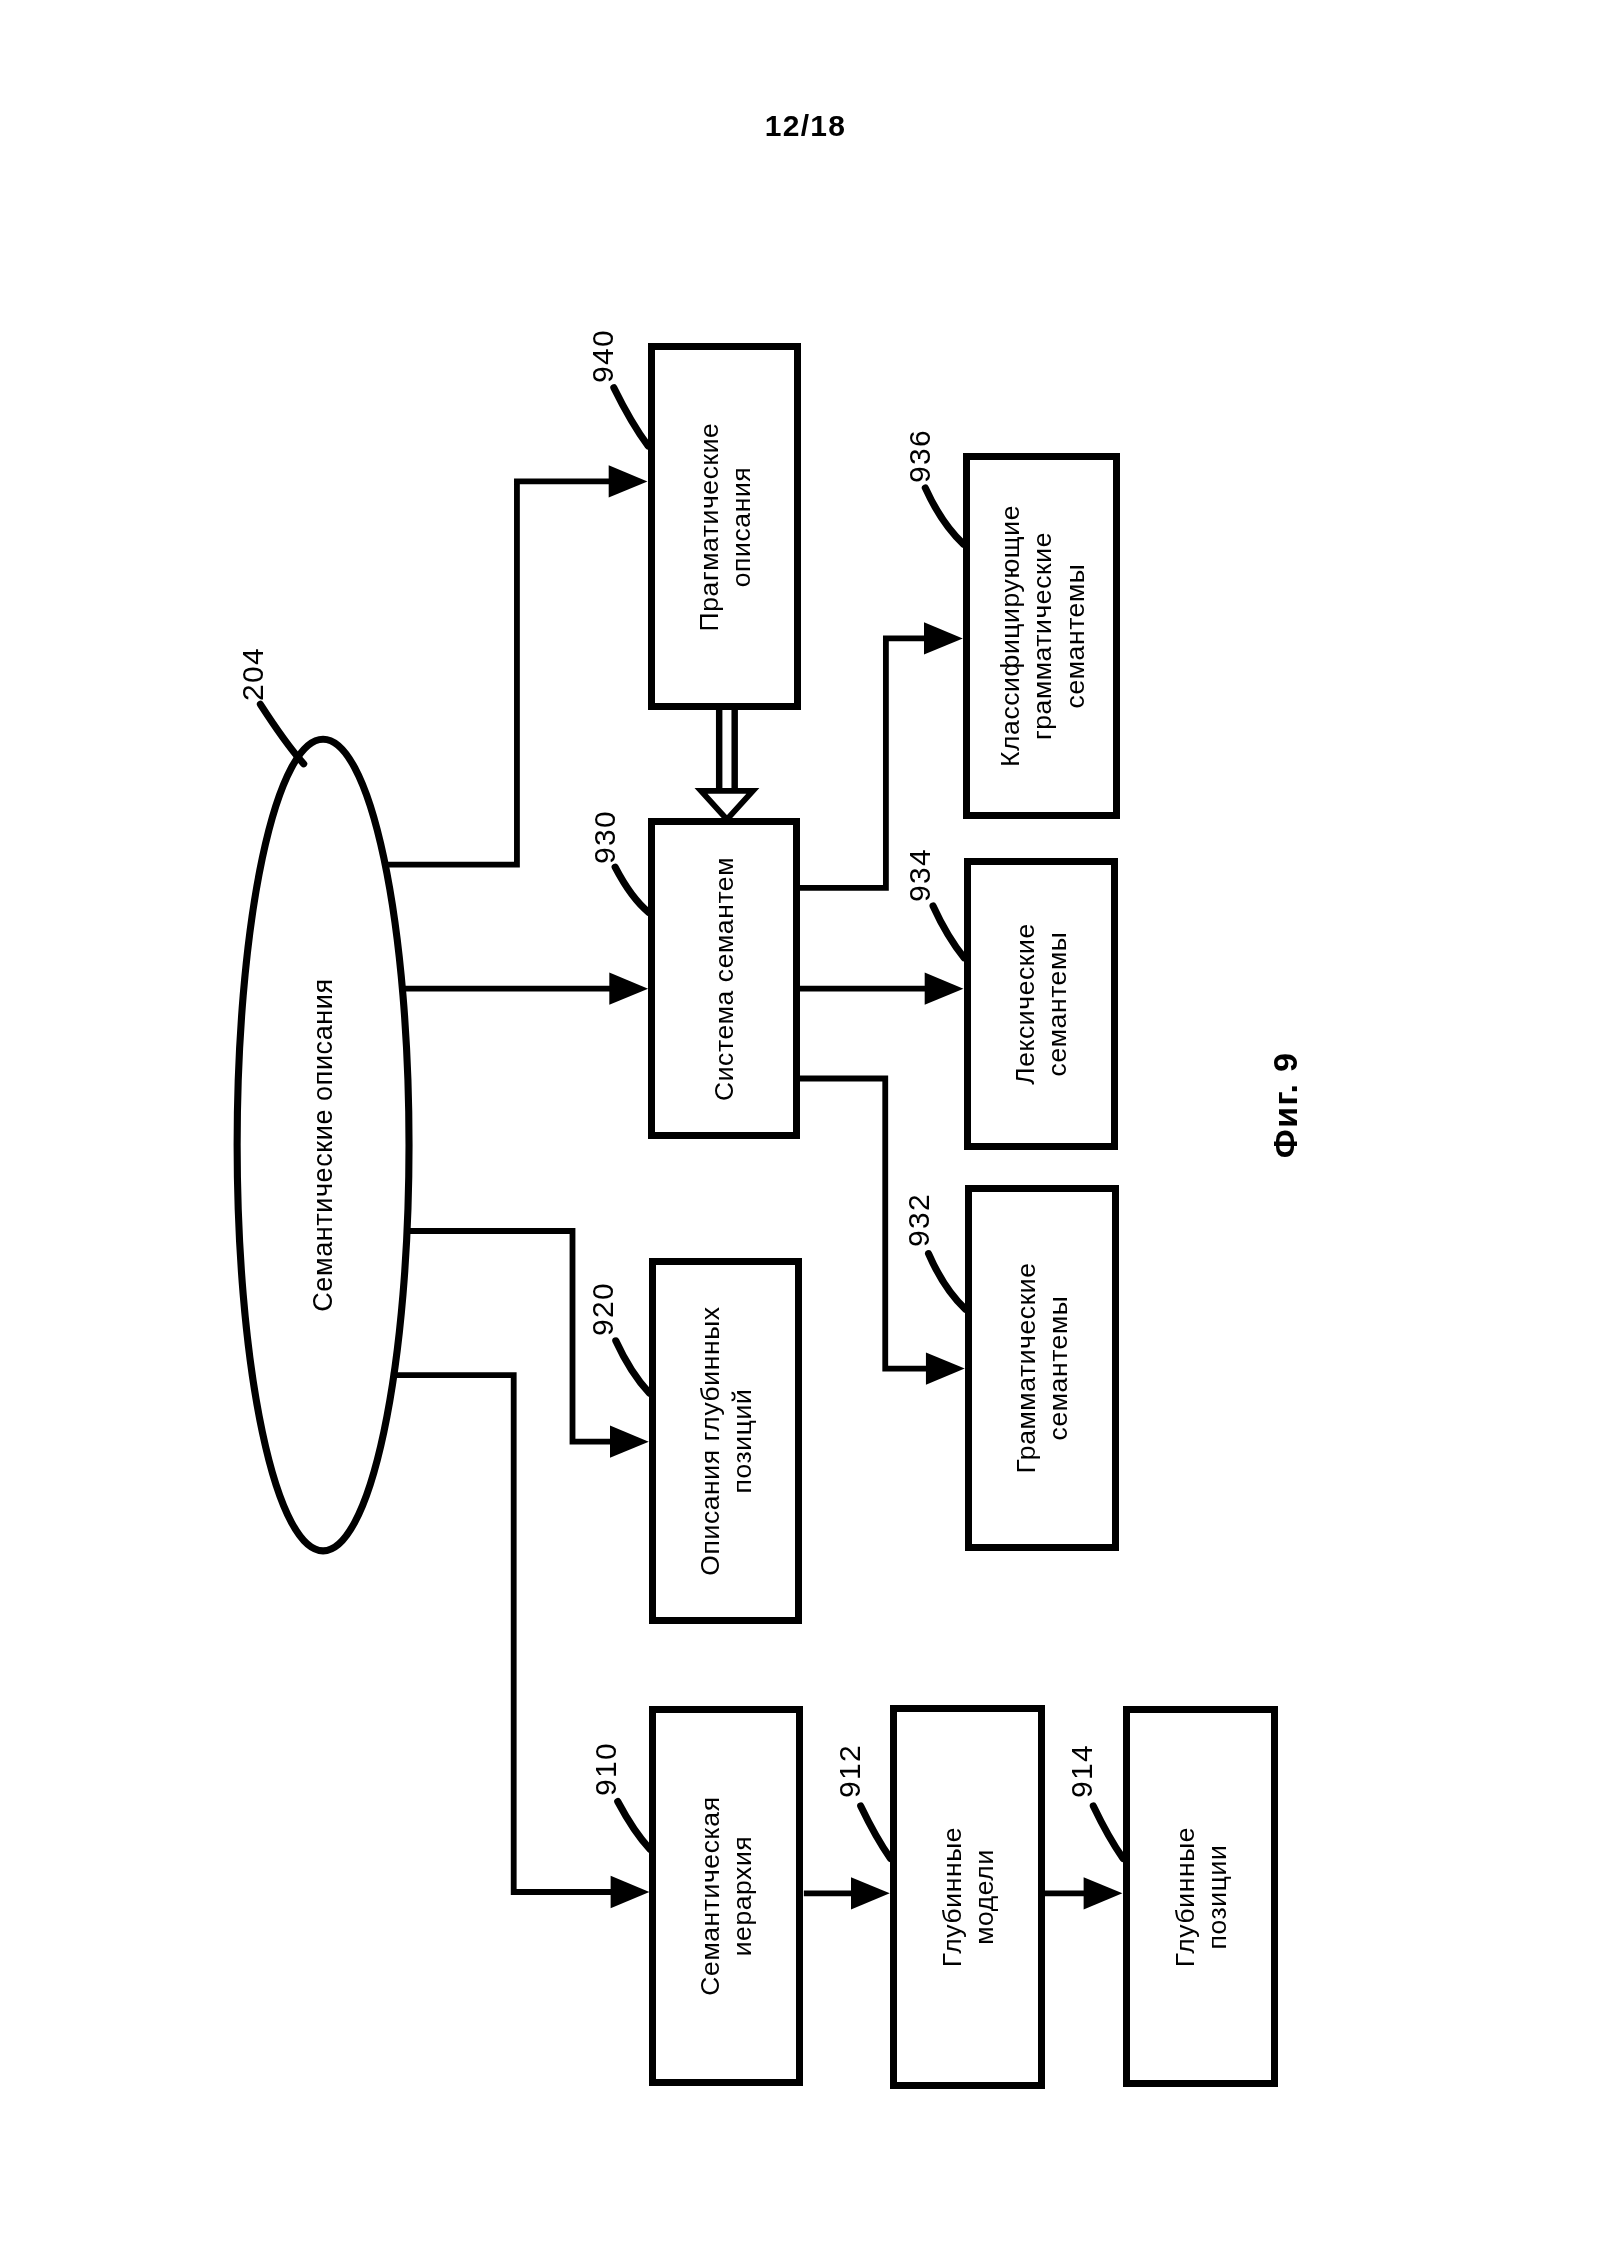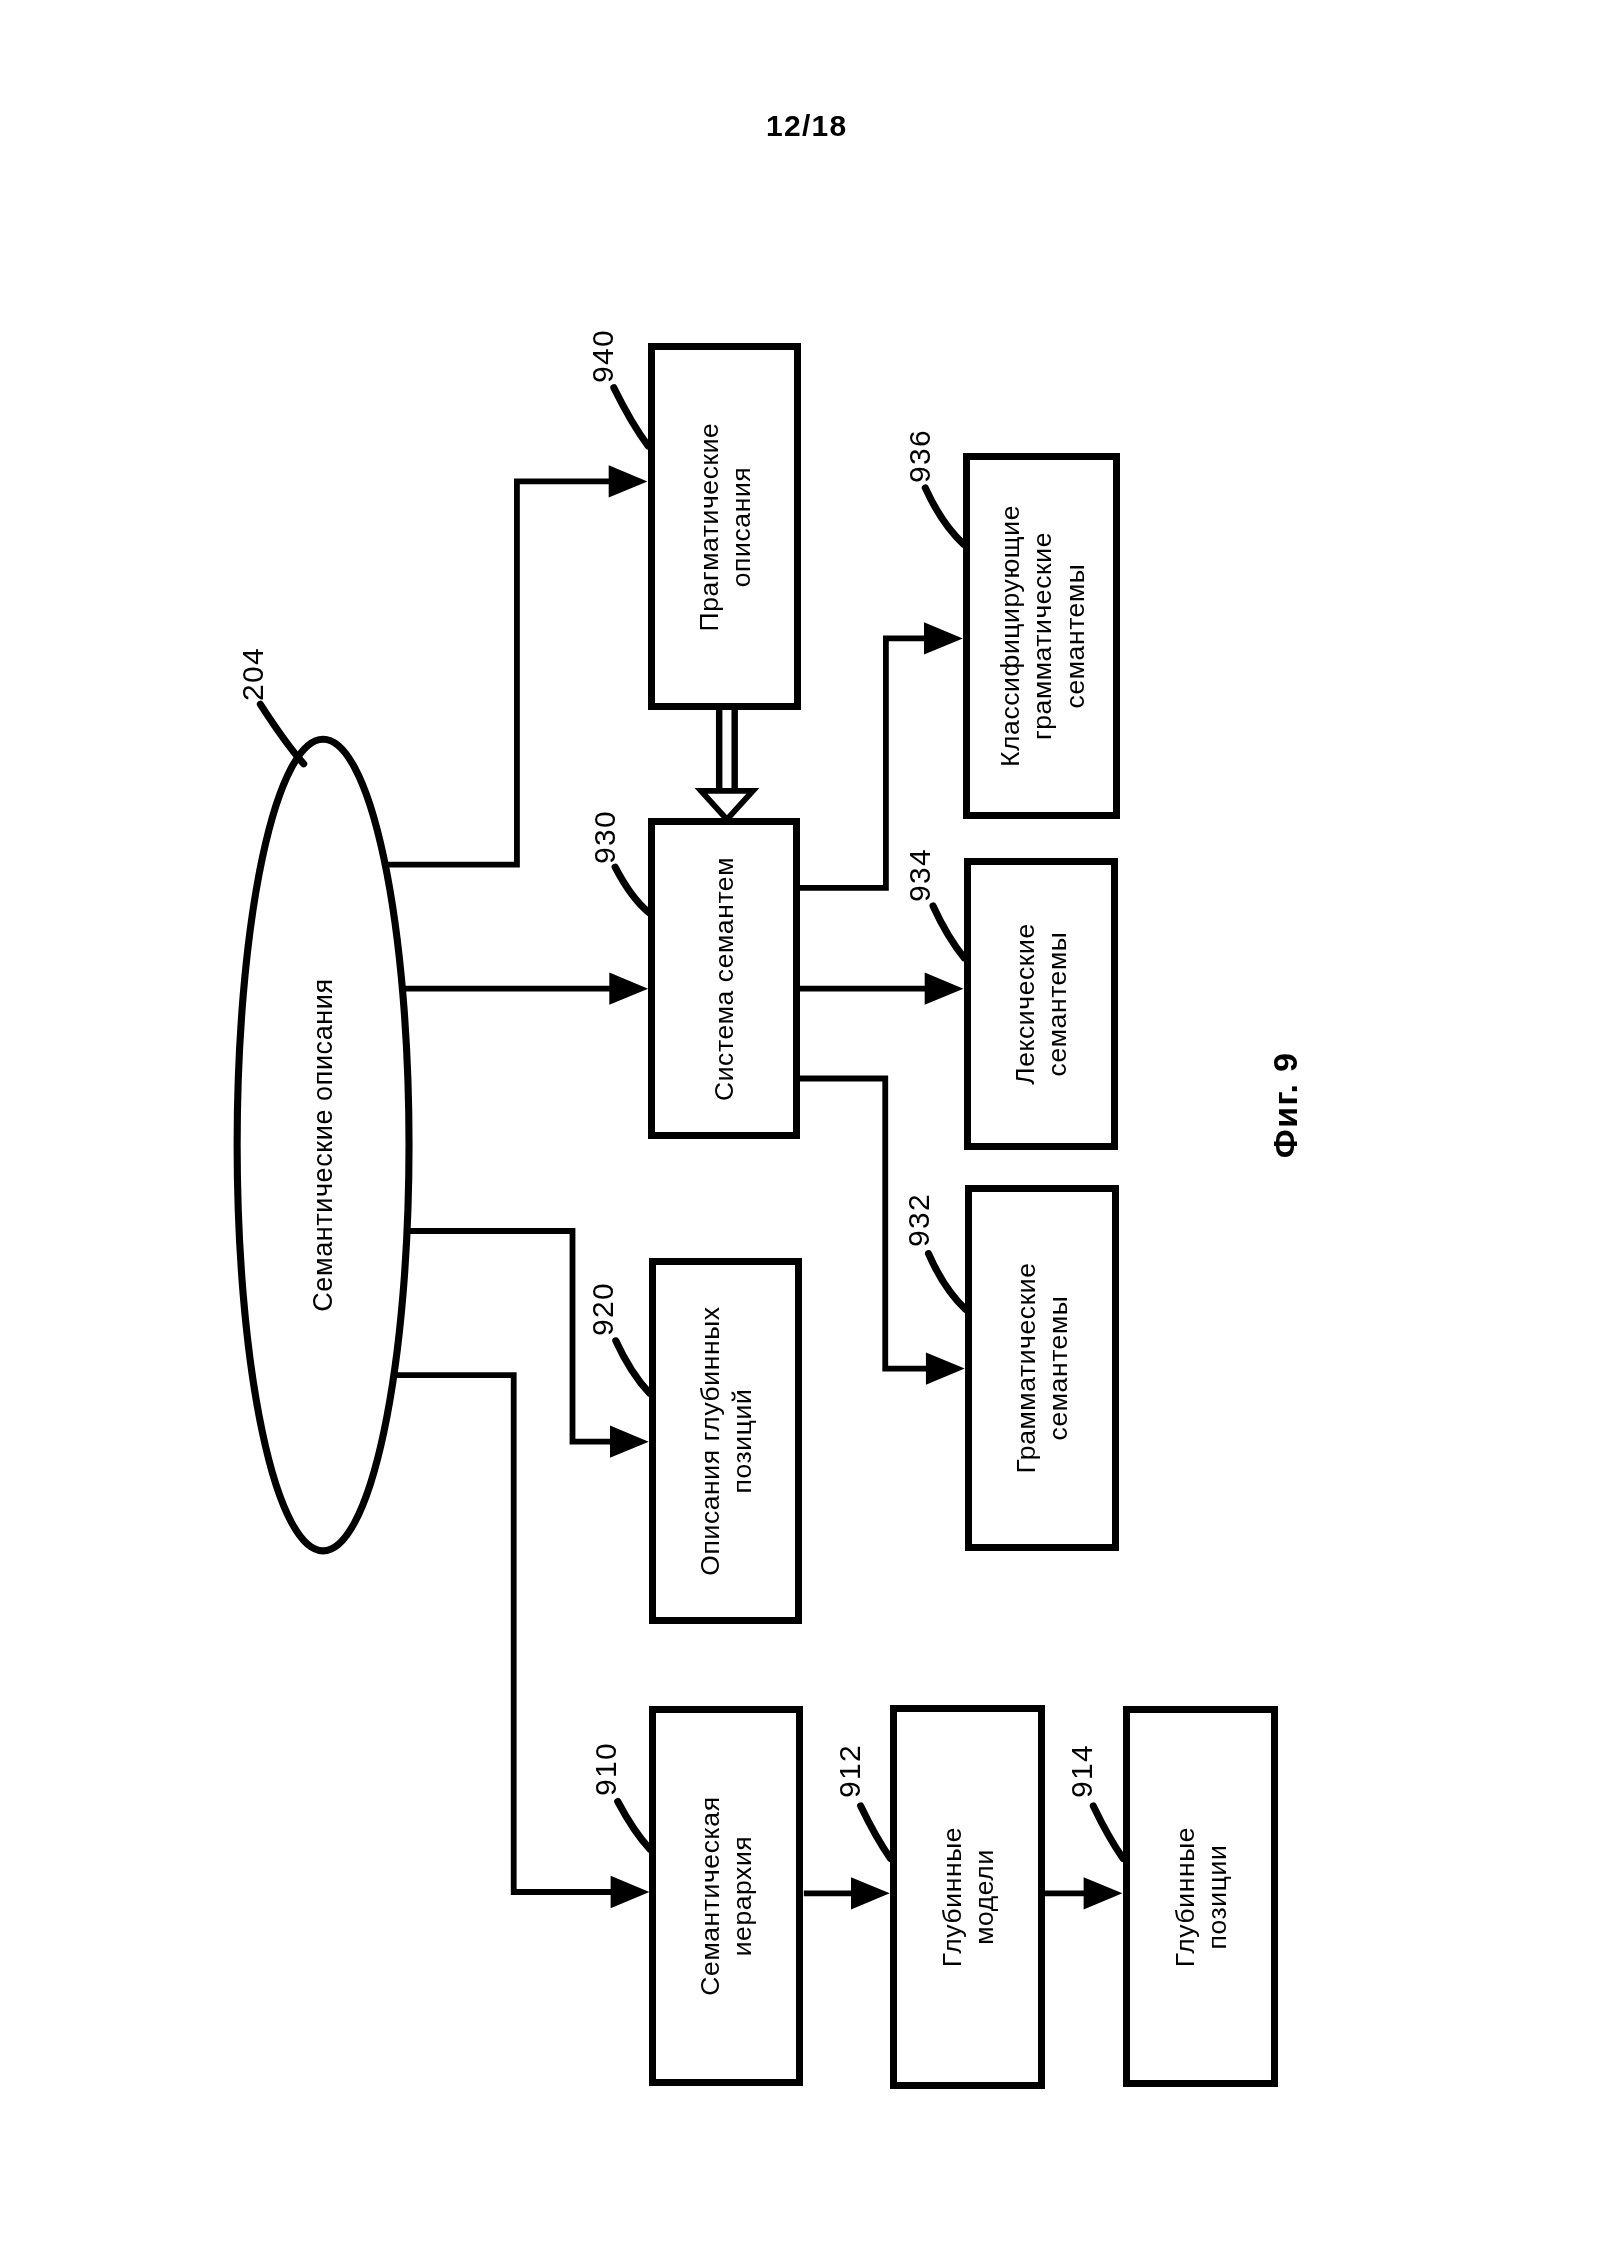--- a/index.html
+++ b/index.html
@@ -3,22 +3,22 @@
 <meta charset="utf-8">
 <style>
   html,body{margin:0;padding:0;background:#ffffff;}
   body{
     width:1618px;height:2261px;position:relative;overflow:hidden;
     font-family:"Liberation Sans",sans-serif;color:#000;
   }
   #stage{position:absolute;left:0;top:0;width:1618px;height:2261px;}
   #lines{position:absolute;left:0;top:0;width:1618px;height:2261px;}
   .pagenum{
-    position:absolute;left:766px;top:109px;width:129px;
-    font-size:30px;font-weight:700;letter-spacing:1.3px;
+    position:absolute;left:741px;top:109px;width:129px;
+    text-align:center;font-size:30px;font-weight:700;letter-spacing:1.3px;
   }
   .dbox{
     position:absolute;border:7.1px solid #000;background:#fff;box-sizing:border-box;
   }
   .vtext{
     position:absolute;left:50%;top:50%;
     transform:translate(-50%,-50%) rotate(-90deg);
     text-align:center;white-space:pre-line;
     font-size:26.5px;line-height:1.22;letter-spacing:0.6px;
   }

